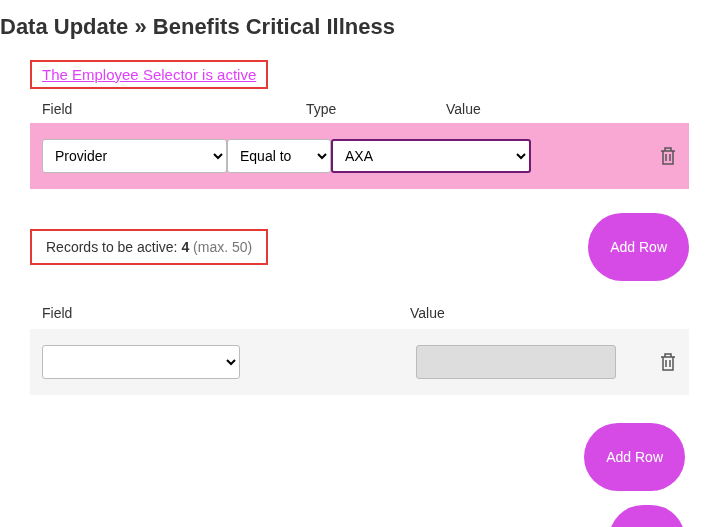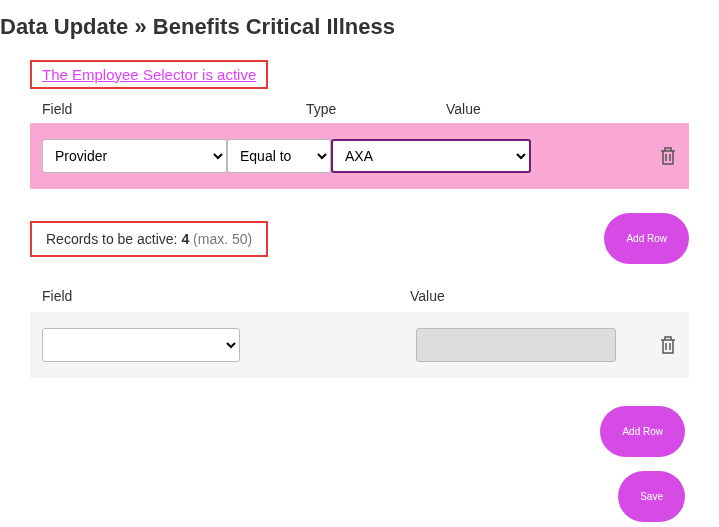--- a/index.html
+++ b/index.html
@@ -117,22 +117,22 @@
 
     .records-box .max {
       color: #777;
     }
 
     .btn {
       background: #d64be6;
       color: #fff;
       border: none;
       border-radius: 999px;
-      padding: 20px 22px;
-      font-size: 10px;
+      padding: 26px 22px;
+      font-size: 14px;
       cursor: pointer;
       font-family: inherit;
     }
 
     .btn-right {
       margin-left: auto;
     }
 
     .update-headers {
       display: flex;

